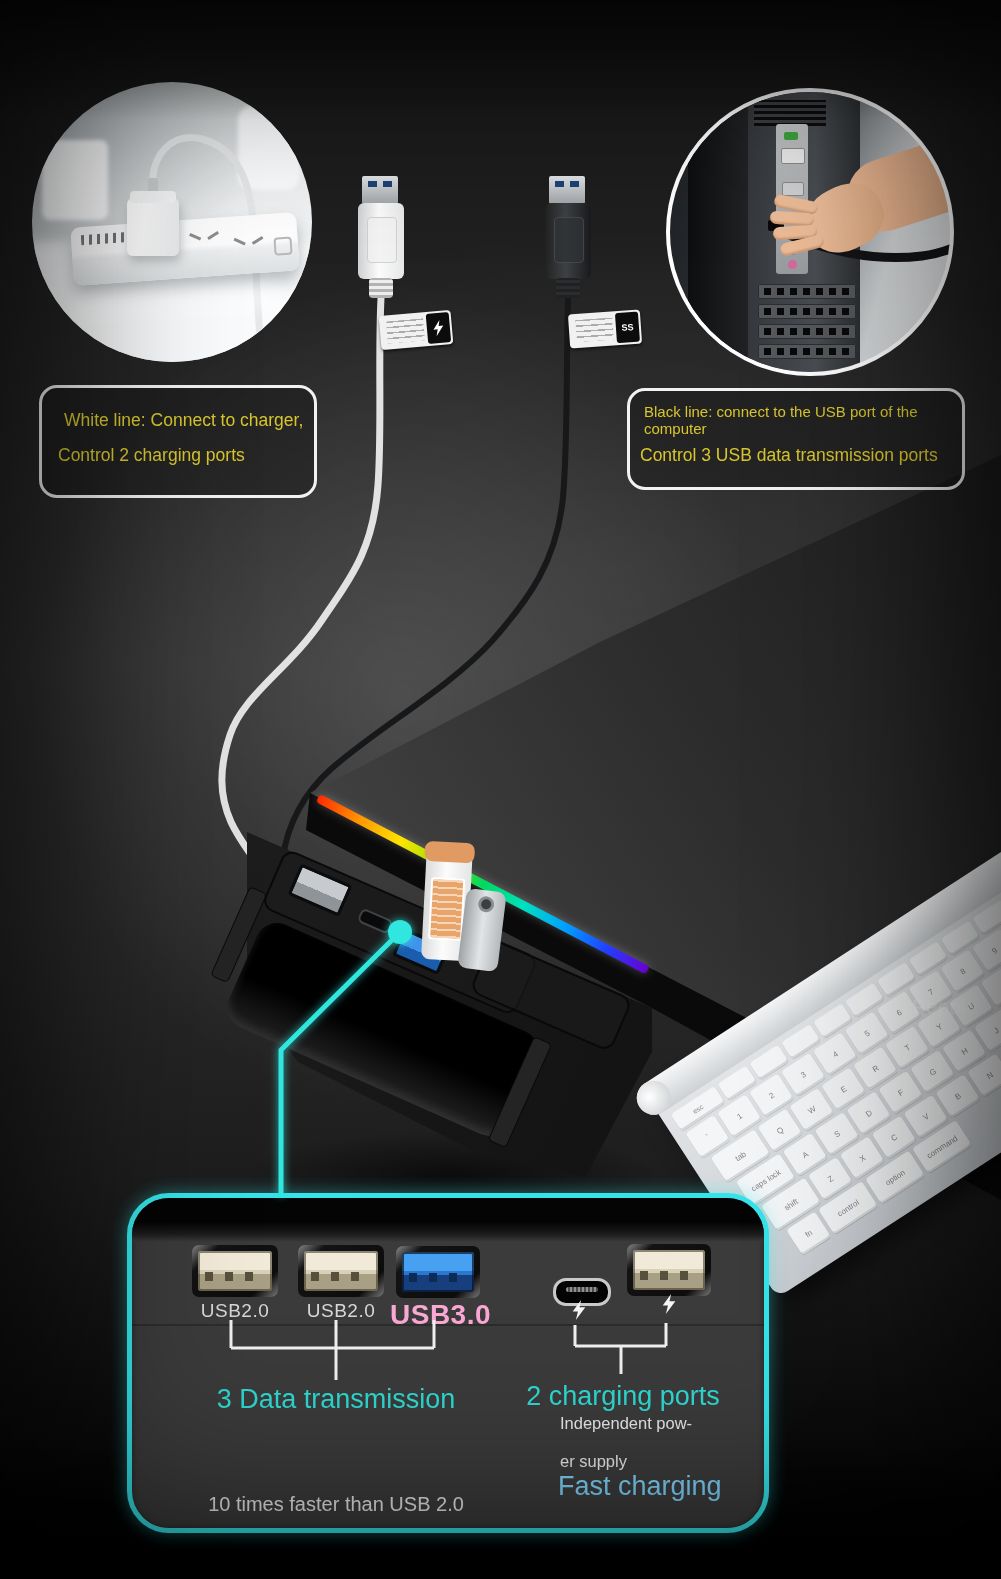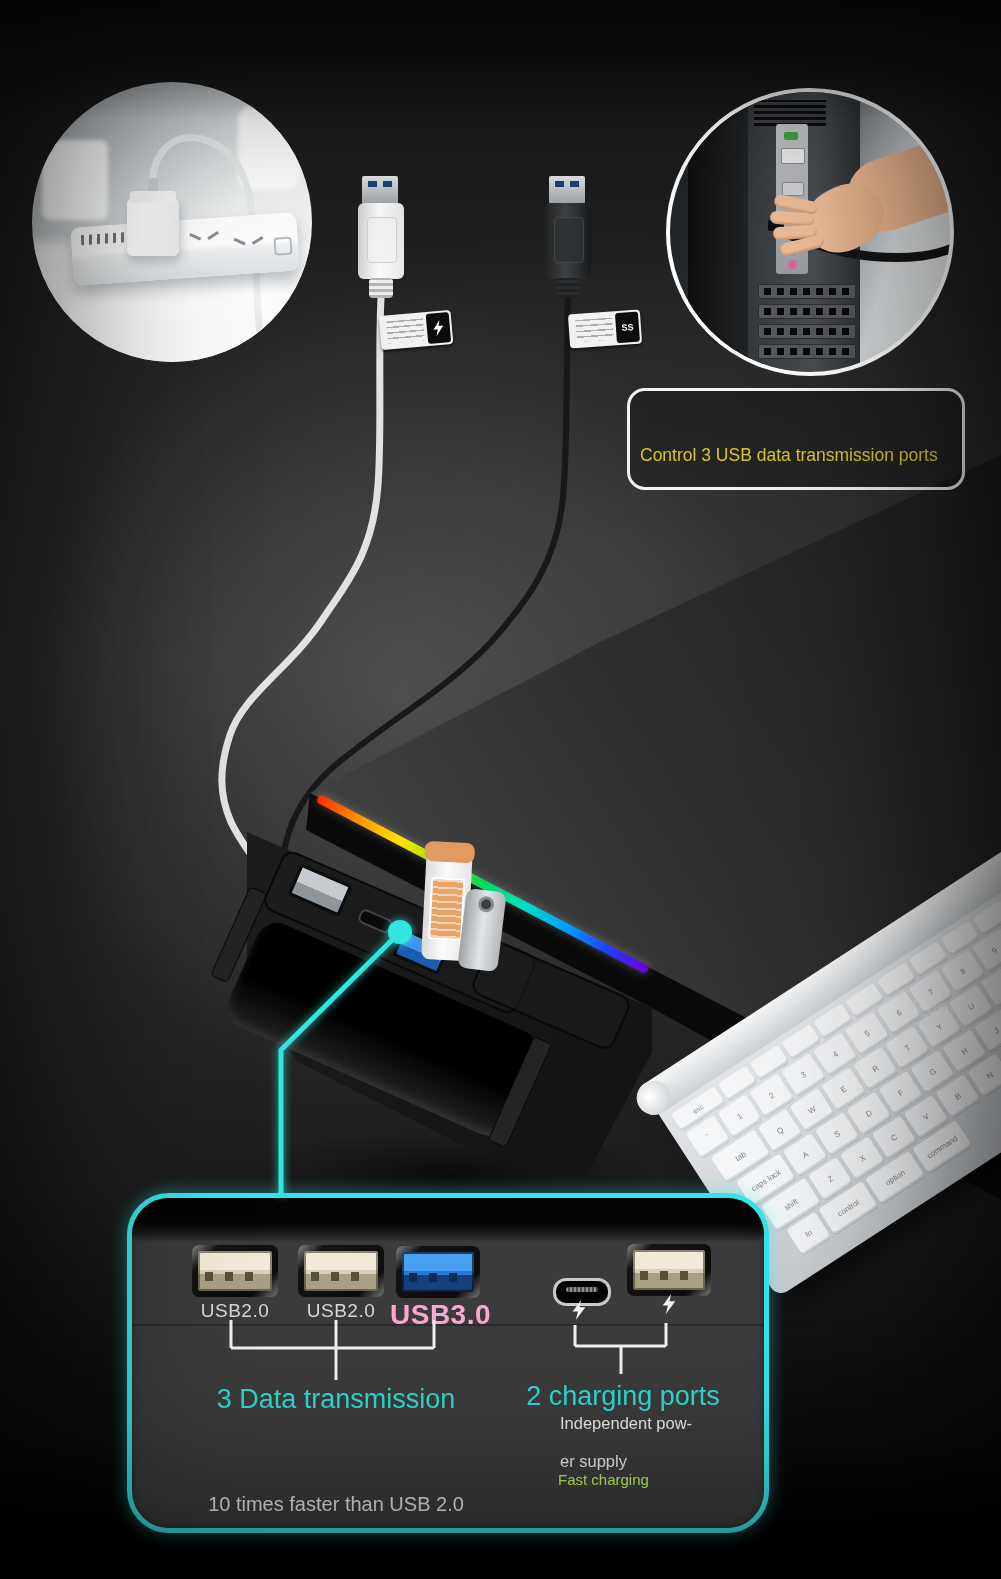--- a/index.html
+++ b/index.html
@@ -163,21 +163,21 @@
   .usbc{position:absolute;width:52px;height:22px;border:3px solid #c9c9c9;border-radius:13px;background:#030303;}
   .usbc::after{content:"";position:absolute;left:10px;right:10px;top:6px;height:5px;border-radius:3px;
     background:repeating-linear-gradient(90deg,#909090 0 2px,#4a4a4a 2px 4px);}
   .port-label{position:absolute;width:96px;text-align:center;font-size:19px;color:#d7d7d7;letter-spacing:.5px;}
   .port-label.blue{color:#f9a8d4;font-weight:bold;font-size:28px;}
   .bolt{position:absolute;width:14px;height:20px;}
   .group-title{position:absolute;text-align:center;font-size:27px;color:#2fd8d2;}
   .cyan-sub{position:absolute;text-align:center;font-size:23px;color:#2fd8d2;}
   .white-sub{position:absolute;text-align:center;font-size:20px;color:#e6e6e6;margin-top:15px;}
   .power-small{position:absolute;font-size:16.5px;color:#e8e8e8;}
-  .fast{position:absolute;font-size:15px;color:#bef264;}
+  .fast{position:absolute;font-size:27px;color:#7dd3fc;}
   
   #cables-svg{position:absolute;inset:0;z-index:3;}
   #callout-svg{position:absolute;inset:0;z-index:20;pointer-events:none;}
   #bottom-fade{position:absolute;left:0;right:0;top:1440px;height:139px;z-index:8;
     background:linear-gradient(180deg,transparent,rgba(0,0,0,.75) 75%,#000);}
   #vignette{position:absolute;inset:0;z-index:30;pointer-events:none;
     box-shadow:inset 0 0 190px 35px rgba(0,0,0,.72);}
   #top-shade{position:absolute;left:0;right:0;top:0;height:120px;z-index:1;
     background:linear-gradient(180deg,rgba(0,0,0,.55),transparent);}
 </style>
@@ -270,21 +270,26 @@
         </svg>
     </div>
   </div>
   <div class="cable-tag" style="left:569px;top:312px;width:72px;height:34px;transform:rotate(-4deg);">
     <div class="tag-lines"></div>
     <div class="tag-badge">
         <span>SS</span>
       </div>
   </div>
 
+  <div id="note-left" class="note-box">
+    <div class="l1">White line: Connect to charger,</div>
+    <div class="l2">Control 2 charging ports</div>
+  </div>
   <div id="note-right" class="note-box">
+    <div class="l1">Black line: connect to the USB port of the computer</div>
     <div class="l2">Control 3 USB data transmission ports</div>
   </div>
 
   <div id="platform-top" class="layer"></div>
   <div id="platform-front" class="layer"></div>
   <div id="rgb-strip" style="background: linear-gradient(90deg, rgb(255, 42, 0), rgb(255, 149, 0), rgb(255, 228, 0), rgb(143, 224, 0), rgb(0, 217, 94), rgb(0, 224, 192), rgb(0, 160, 255), rgb(32, 64, 255), rgb(106, 0, 208));"></div>
   <div id="base-block" class="layer"></div>
   <div id="base-cutout"></div>
   <div class="ridge" style="left:250px;top:886px;width:17px;height:96px;"></div>
   <div class="ridge" style="left:534px;top:1036px;width:18px;height:112px;"></div>

